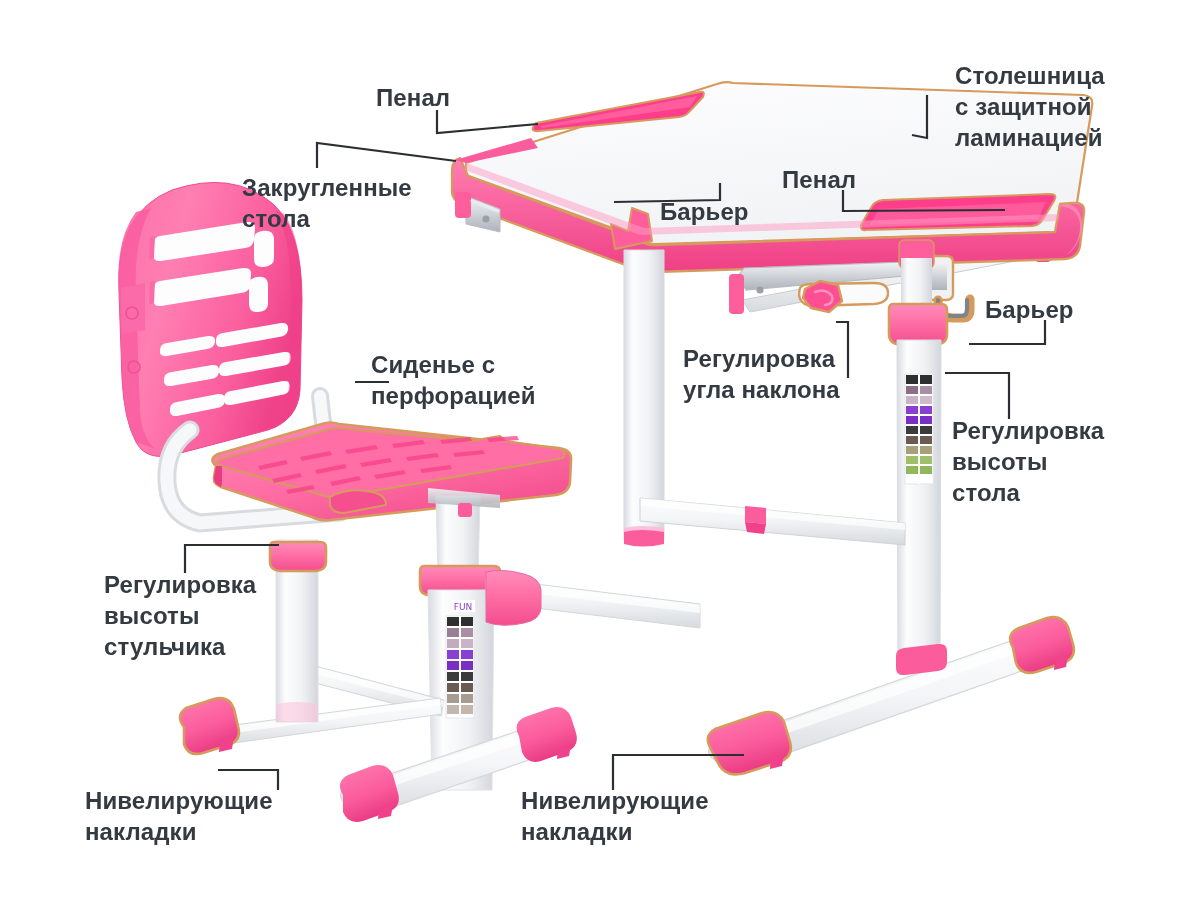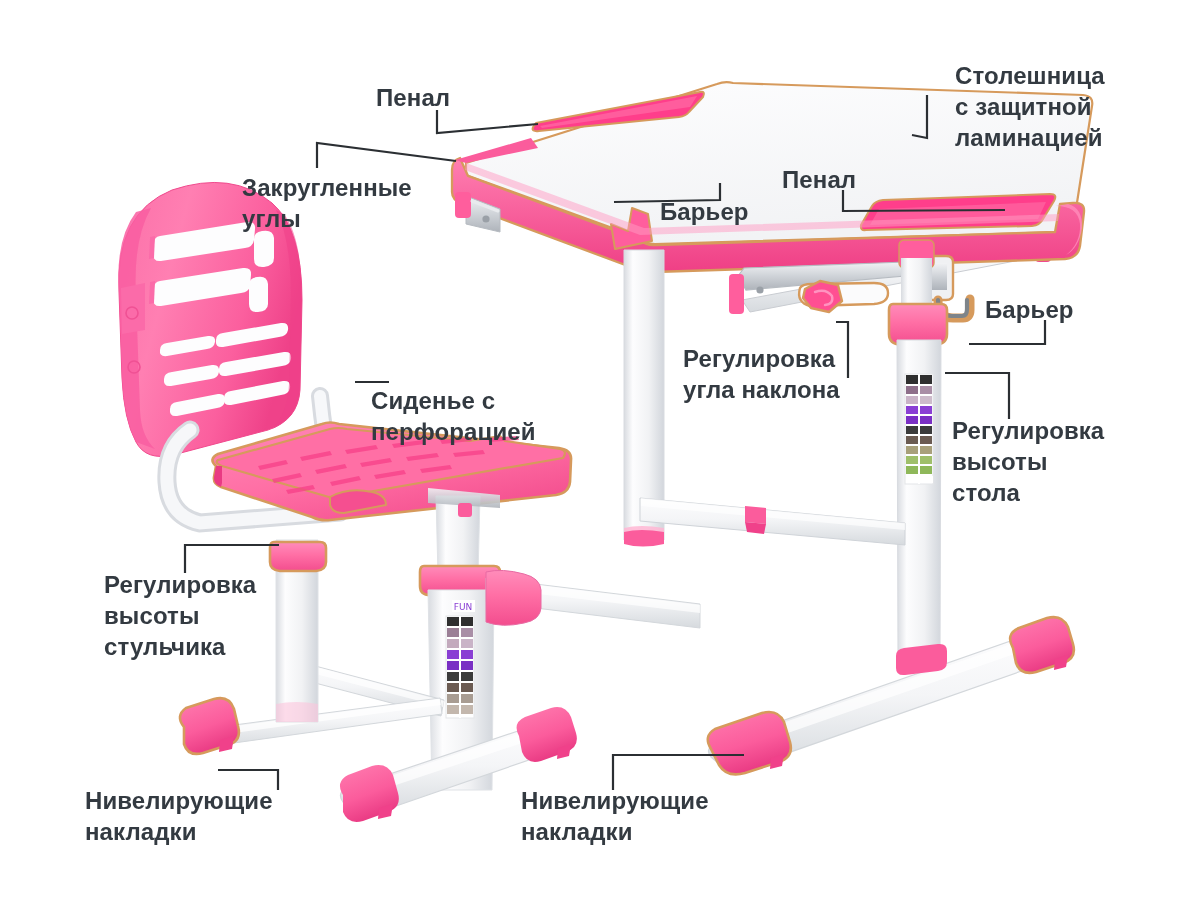--- a/index.html
+++ b/index.html
@@ -385,25 +385,25 @@
 
       <path d="M613 790 L613 755 L744 755"></path>
     </g>
   </svg>
 
   <div class="lbl c" style="left:376px;top:82px;width:122px;">Пенал</div>
   <div class="lbl l" style="left:955px;top:60px;width:240px;">Столешница
 с защитной
 ламинацией</div>
   <div class="lbl c" style="left:242px;top:172px;width:160px;">Закругленные
-углы</div>
+стола</div>
   <div class="lbl c" style="left:660px;top:157px;width:120px;margin-top:39px;">Барьер</div>
   <div class="lbl c" style="left:782px;top:164px;width:122px;">Пенал</div>
   <div class="lbl c" style="left:985px;top:294px;width:122px;">Барьер</div>
-  <div class="lbl c" style="left:371px;top:349px;width:190px;margin-top:36px;">Сиденье с
+  <div class="lbl c" style="left:371px;top:349px;width:190px;">Сиденье с
 перфорацией</div>
   <div class="lbl c" style="left:683px;top:343px;width:190px;">Регулировка
 угла наклона</div>
   <div class="lbl c" style="left:952px;top:415px;width:170px;">Регулировка
 высоты
 стола</div>
   <div class="lbl c" style="left:104px;top:569px;width:172px;">Регулировка
 высоты
 стульчика</div>
   <div class="lbl c" style="left:85px;top:785px;width:192px;">Нивелирующие

